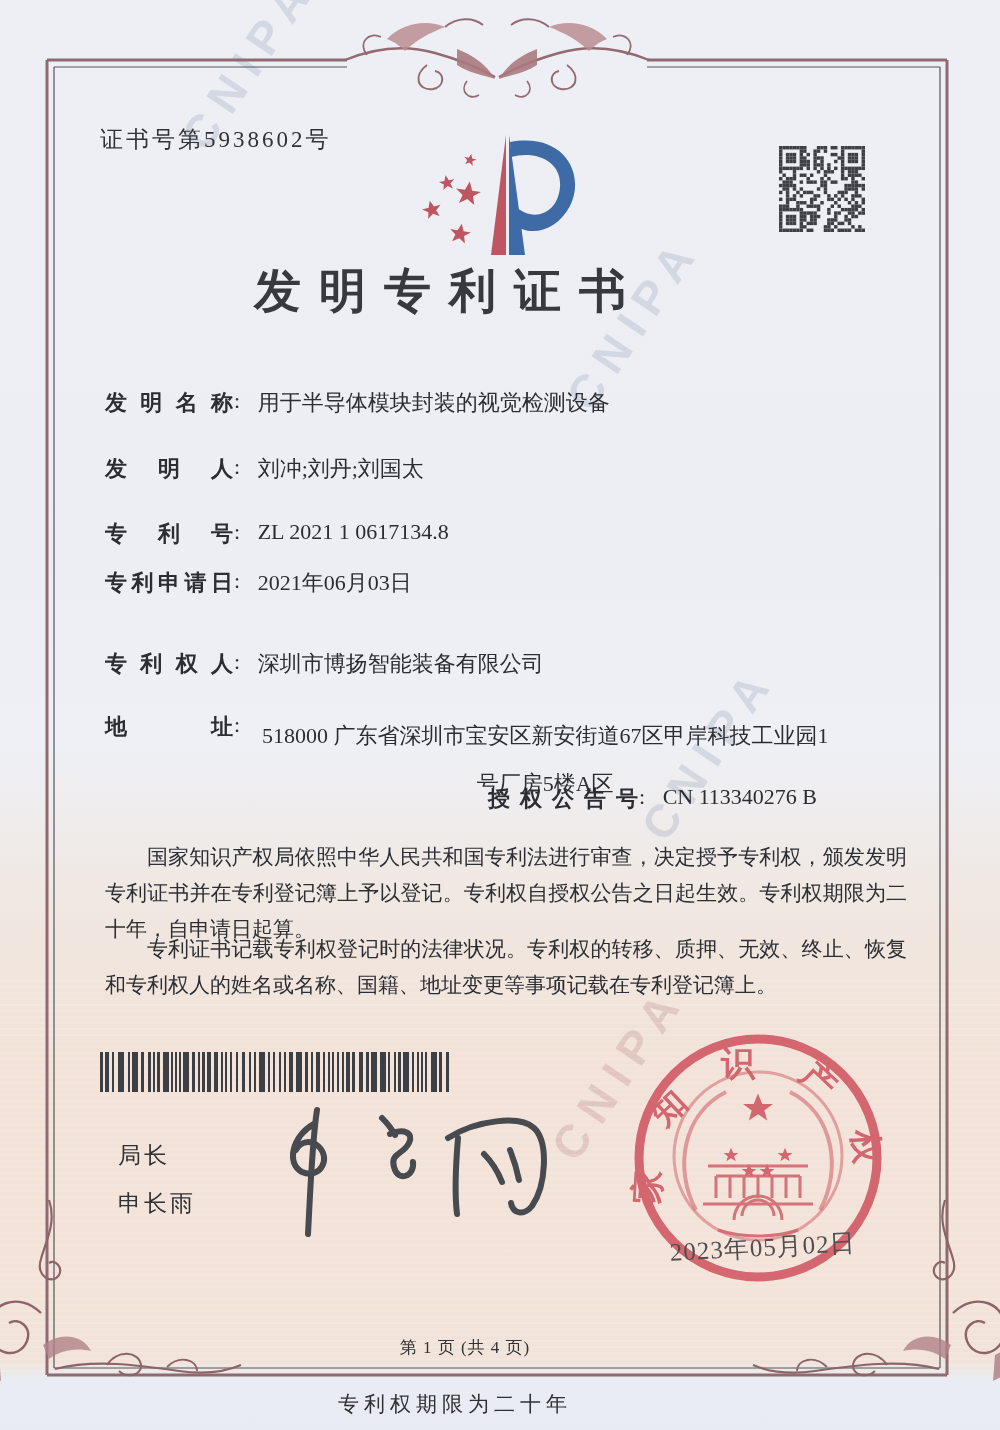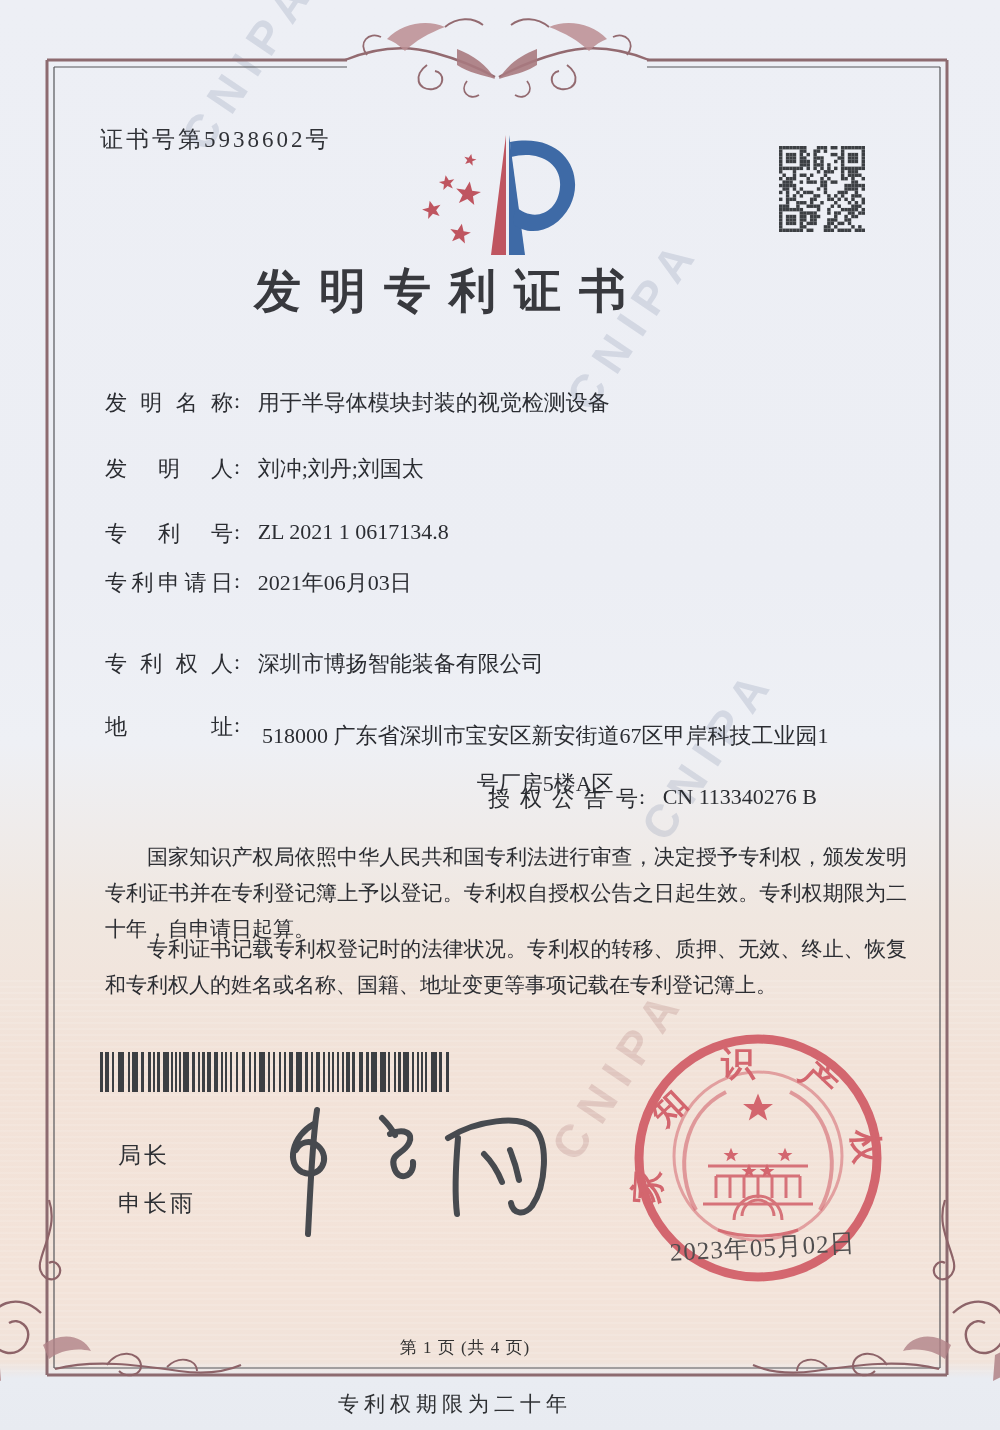--- a/index.html
+++ b/index.html
@@ -19,21 +19,21 @@
   .wm{font-family:"Liberation Sans","DejaVu Sans",sans-serif;font-weight:bold;
     font-size:46px;letter-spacing:12px;color:#9aa4bb;opacity:.30;
     transform:rotate(-56deg);transform-origin:left top;pointer-events:none;}
   .wm.pink{color:#c39b97;opacity:.38;}
   .cert-no{left:100px;top:124px;font-size:23px;letter-spacing:3px;color:#303237;}
   .title{left:0;top:260px;width:880px;text-align:center;font-size:47px;font-weight:bold;
     letter-spacing:18px;color:#38393e;text-indent:18px;}
   .content{left:105px;top:380px;width:810px;font-size:22px;}
   .row{position:absolute;left:0;white-space:nowrap;}
   .flabel{display:inline-block;width:128px;text-align:justify;text-align-last:justify;
-    vertical-align:top;color:#2b2d32;}
+    vertical-align:top;color:#2b2d32;font-weight:bold;}
   .flabel.w150{width:150px;}
   .colon{display:inline-block;margin-left:1px;}
   .fvalue{display:inline-block;margin-left:12px;vertical-align:top;text-align:center;}
   .fvalue.wrap{white-space:normal;width:575px;line-height:48px;}
   .para{position:absolute;left:0;width:802px;font-size:21px;line-height:36px;
     text-align:justify;text-indent:2em;color:#2c2e33;margin-top:11px;}
   .sig-label{font-family:"Liberation Sans","DejaVu Sans",sans-serif;
     font-size:23px;letter-spacing:3px;color:#2e3034;text-align:right;}
   .pageinfo{left:300px;top:1336px;width:330px;text-align:center;font-size:17px;color:#333;letter-spacing:1px;}
   .continuation{left:0;top:1390px;width:910px;text-align:center;font-size:21px;letter-spacing:5px;color:#2e3033;}

